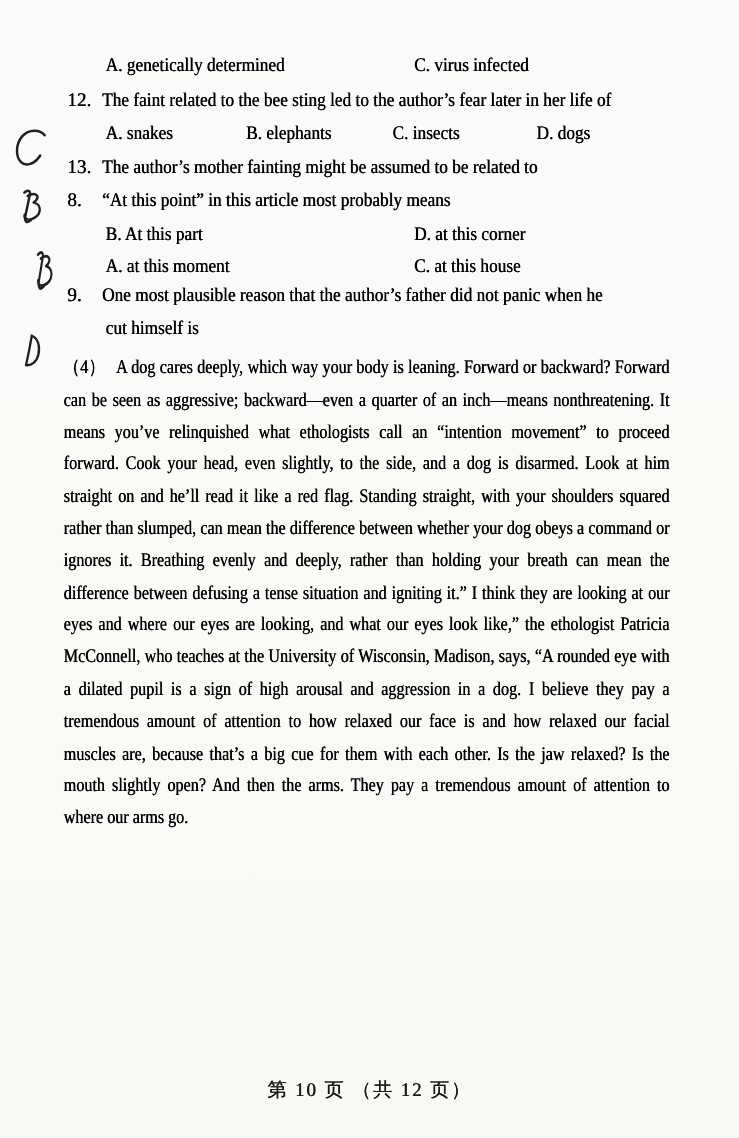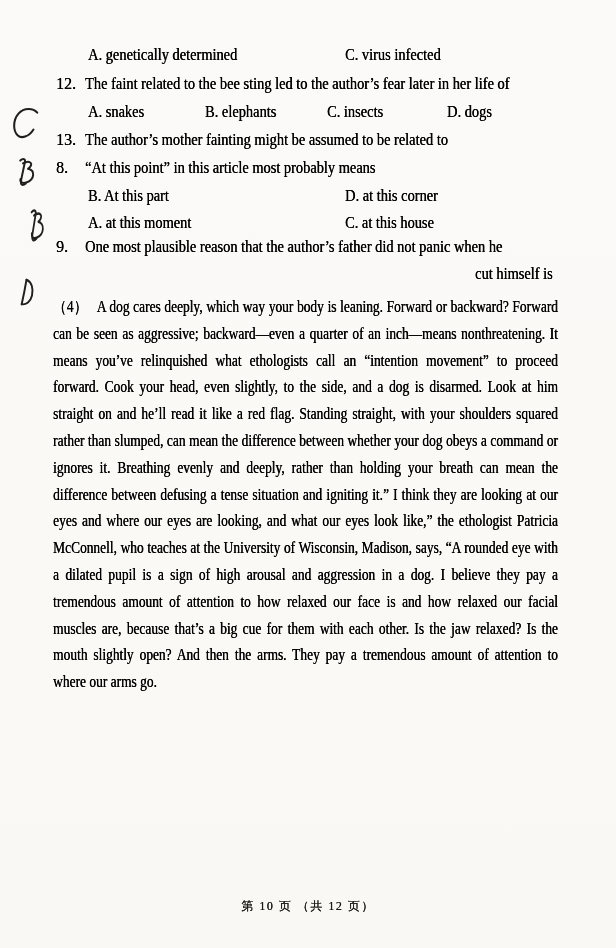--- a/index.html
+++ b/index.html
@@ -23,38 +23,38 @@
   }
   
   .cx {
     display: inline-block;
     white-space: nowrap;
     transform: scaleX(0.9);
     transform-origin: 0 50%;
   }
   .q-line { display: flex; }
   .q-num  { flex: 0 0 29px; }
-  .q-cont { padding-left: 32px; text-align: right; }
+  .q-cont { padding-left: 32px; }
   .two-col  { display: grid; grid-template-columns: 257px 1fr; padding-left: 32px; }
   .four-col { display: grid; grid-template-columns: 117px 122px 120px 1fr; padding-left: 32px; }
   .mt2{margin-top:2px}.mt5{margin-top:5px}.mt6{margin-top:6px}
   .mt7{margin-top:7px}.mt8{margin-top:8px}
   .passage {
     margin: 9px 0 0 -3px;
     width: 601px;
     transform: scaleX(0.84);
     transform-origin: 0 0;
     text-align: justify;
     font-size: 16px;
     line-height: 26.8px;
   }
   .passage .marker { margin-right: 11px; }
   .footer {
     position: absolute; left: 0; top: 898px; width: 616px;
-    text-align: center; font-size: 12px; letter-spacing: 1.5px;
+    text-align: center; font-size: 16px; letter-spacing: 1.5px;
     color: #1b1917;
   }
   .hw { position: absolute; }
   .hw path {
     fill: none;
     stroke: #211f1d;
     stroke-width: 2.2;
     stroke-linecap: round;
     stroke-linejoin: round;
   }

